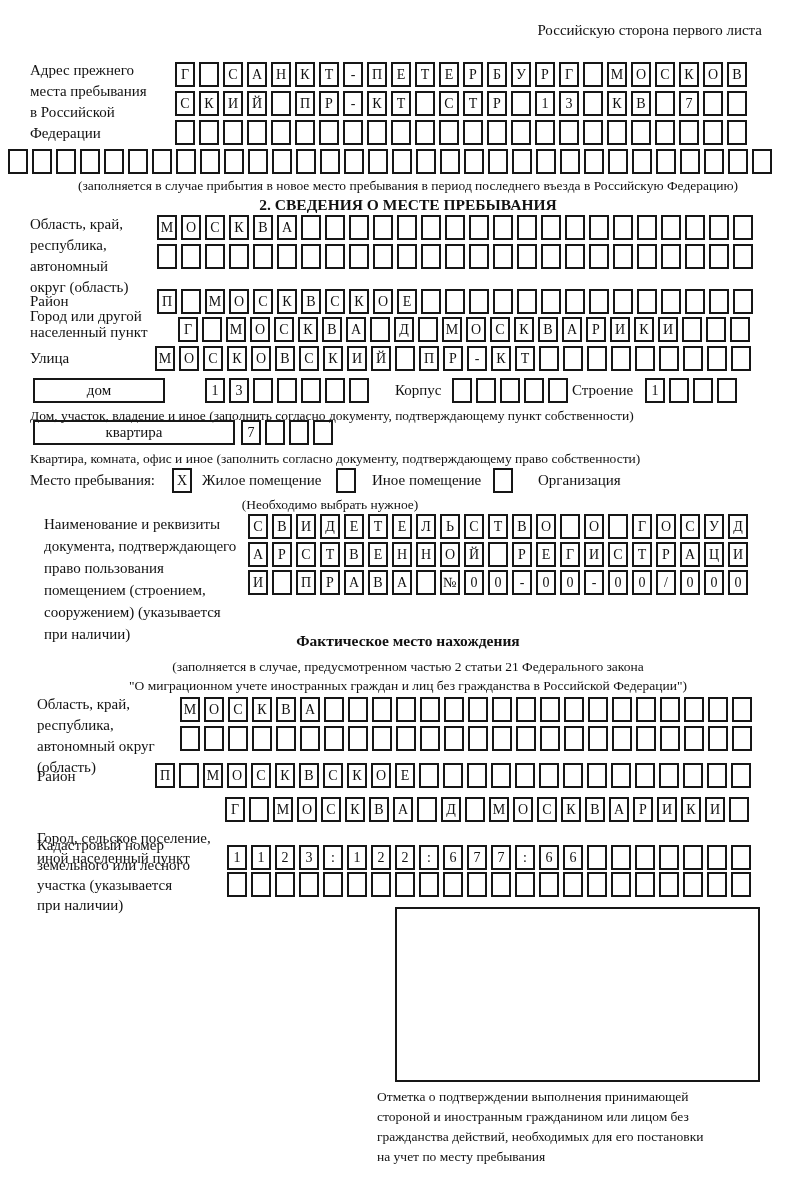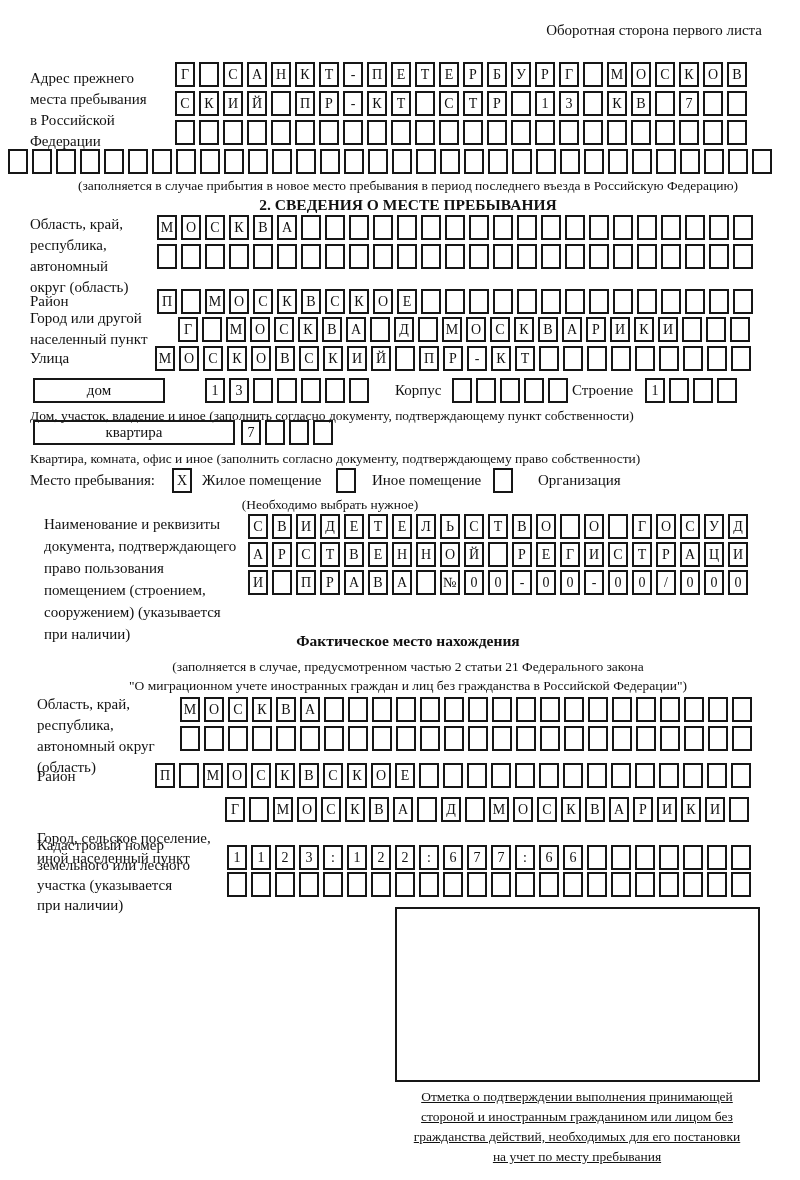--- a/index.html
+++ b/index.html
@@ -23,23 +23,23 @@
     box-sizing:border-box;border:2px solid #161616;height:25px;
     display:flex;align-items:center;justify-content:center;font-size:15px;
   }
   .stamp{box-sizing:border-box;border:2px solid #161616;background:#fff;}
 </style>
 </head>
 <body>
 
 <div class="page">
 
-  <div class="abs lbl" style="top:20px;right:38px;">Оборотная сторона первого листа</div>
-
-  <div class="abs lbl" style="left:30px;top:60px;margin-top:8px;">Адрес прежнего
+  <div class="abs lbl" style="top:20px;right:38px;">Российскую сторона первого листа</div>
+
+  <div class="abs lbl" style="left:30px;top:60px;">Адрес прежнего
 места пребывания
 в Российской
 Федерации</div>
   <div class="abs cellrow" style="left:175px;top:62px;">
       <span class="cell">Г</span>
       <span class="cell"></span>
       <span class="cell">С</span>
       <span class="cell">А</span>
       <span class="cell">Н</span>
       <span class="cell">К</span>
@@ -233,21 +233,21 @@
       <span class="cell"></span>
       <span class="cell"></span>
       <span class="cell"></span>
       <span class="cell"></span>
       <span class="cell"></span>
       <span class="cell"></span>
       <span class="cell"></span>
       <span class="cell"></span>
     </div>
 
-  <div class="abs lbl" style="left:30px;top:308px;line-height:21px;">Город или другой
+  <div class="abs lbl" style="left:30px;top:308px;line-height:16px;">Город или другой
 населенный пункт</div>
   <div class="abs cellrow" style="left:178px;top:317px;">
       <span class="cell">Г</span>
       <span class="cell"></span>
       <span class="cell">М</span>
       <span class="cell">О</span>
       <span class="cell">С</span>
       <span class="cell">К</span>
       <span class="cell">В</span>
       <span class="cell">А</span>
@@ -583,18 +583,18 @@
       <span class="cell"></span>
       <span class="cell"></span>
       <span class="cell"></span>
       <span class="cell"></span>
       <span class="cell"></span>
       <span class="cell"></span>
       <span class="cell"></span>
     </div>
 
   <div class="abs stamp" style="left:395px;top:907px;width:365px;height:175px;"></div>
-  <div class="abs cap" style="left:377px;top:1087px;width:400px;text-align:center;white-space:pre-line;line-height:20px;text-decoration:underline;">Отметка о подтверждении выполнения принимающей
+  <div class="abs cap" style="left:377px;top:1087px;width:400px;white-space:pre-line;line-height:20px;">Отметка о подтверждении выполнения принимающей
 стороной и иностранным гражданином или лицом без
 гражданства действий, необходимых для его постановки
 на учет по месту пребывания</div>
 
 </div>
 
 </body></html>

